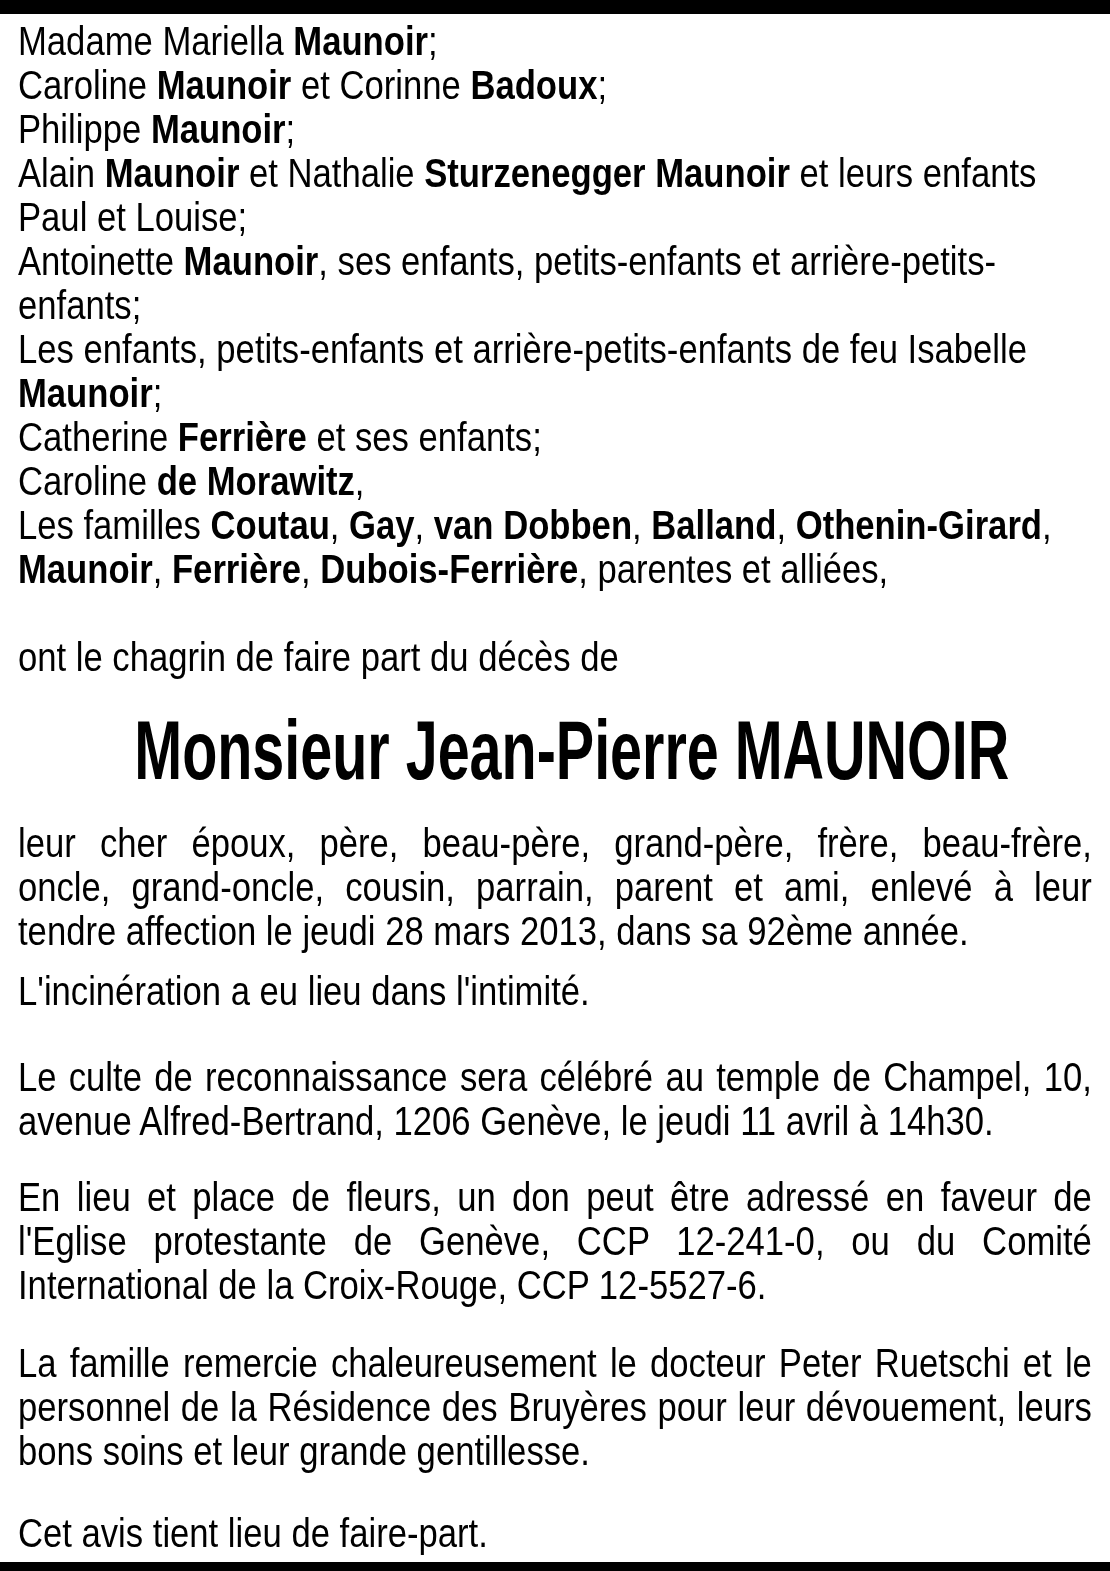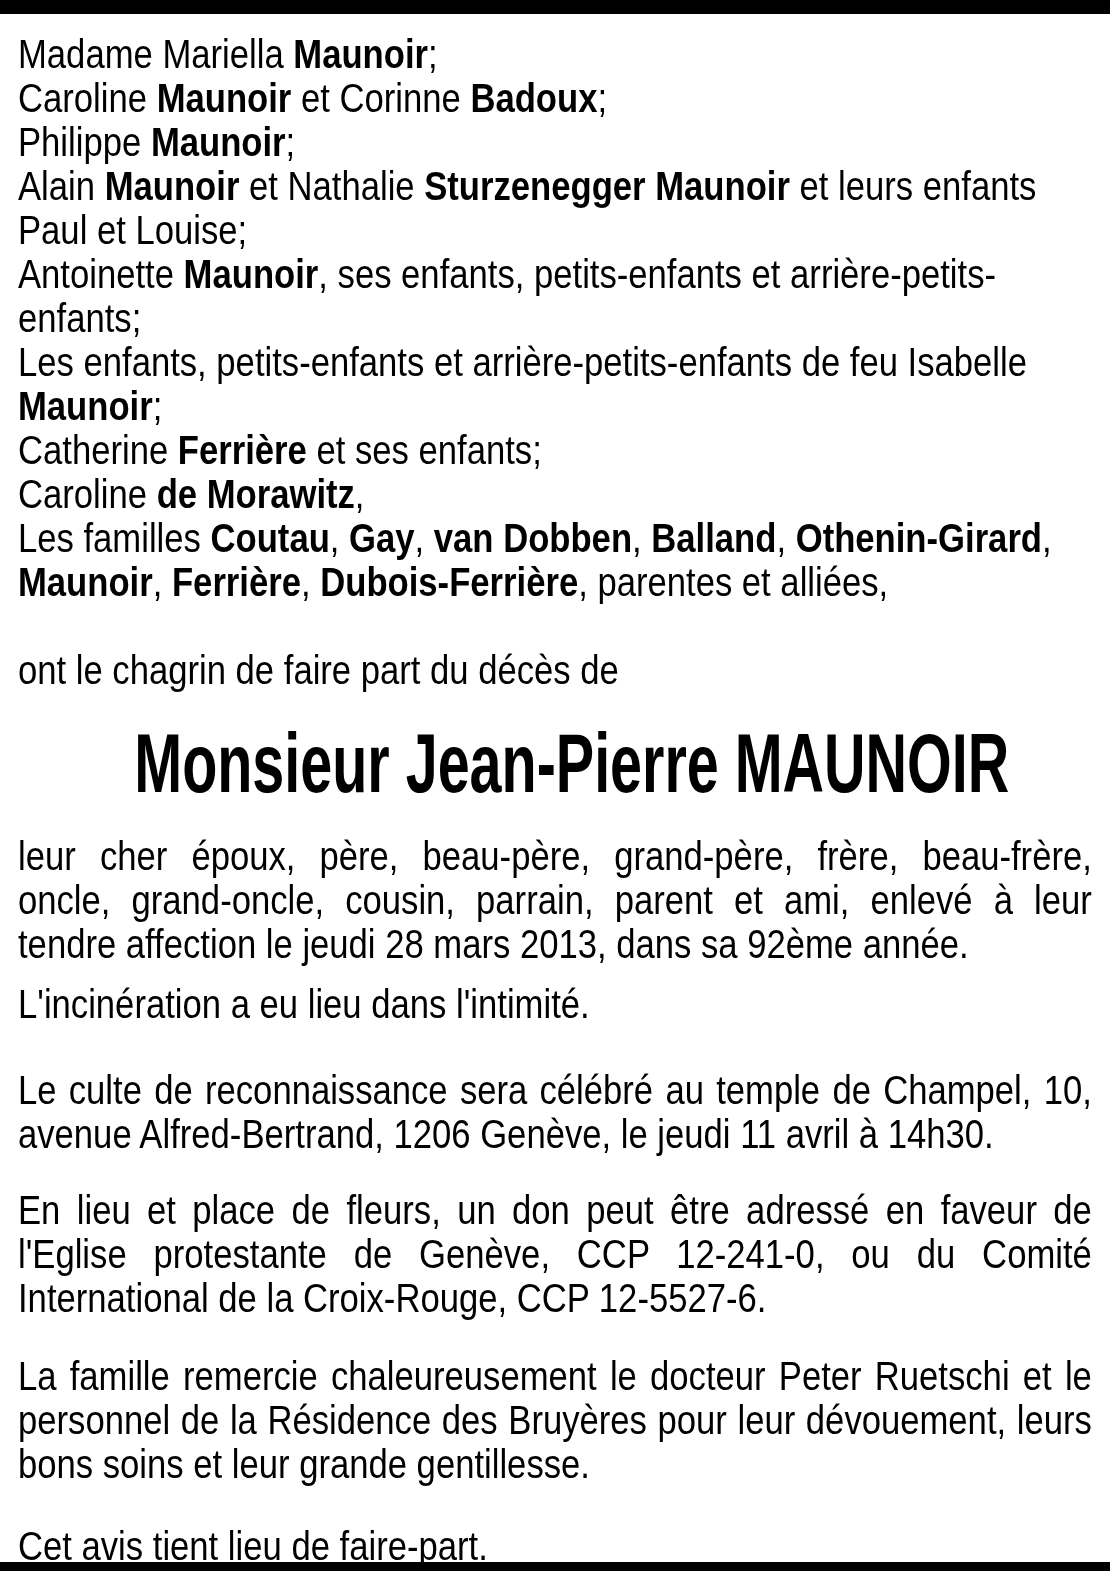--- a/index.html
+++ b/index.html
@@ -20,21 +20,21 @@
     position: absolute;
     left: 0;
     width: 100%;
     background: #000000;
   }
   .rule-top { top: 0; height: 14px; }
   .rule-bottom { bottom: 0; height: 9px; }
 
   .content {
     position: absolute;
-    top: 23px;
+    top: 10px;
     left: 18px;
     width: 1074px;
   }
   
   .squeeze {
     width: 1240px;
     transform: scaleX(0.866);
     transform-origin: 0 0;
     padding-top: 9px;
   }

